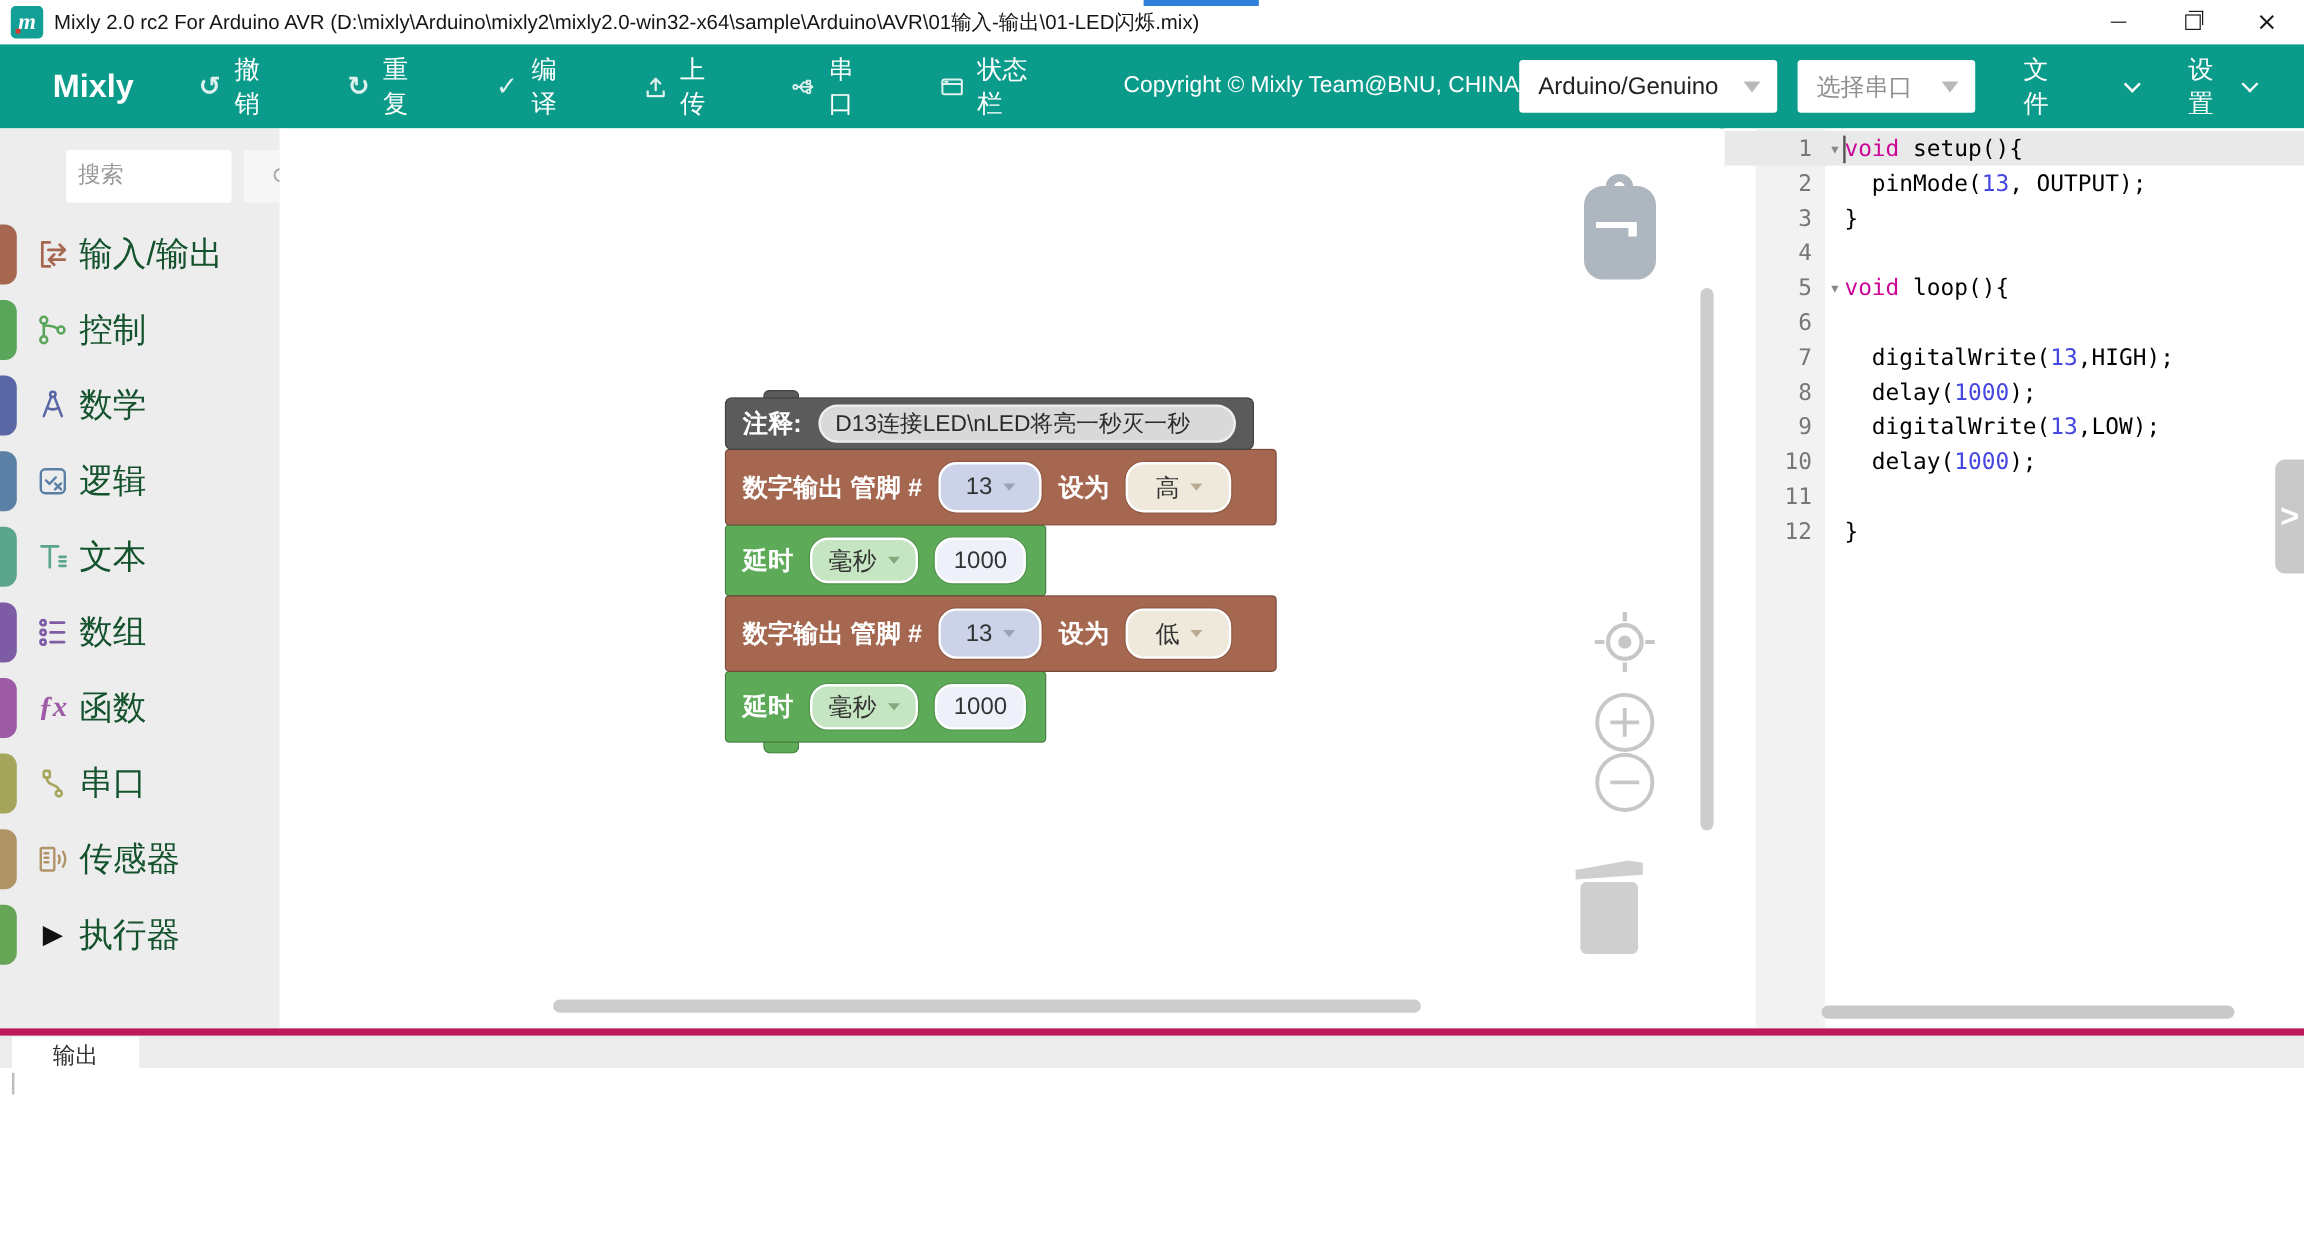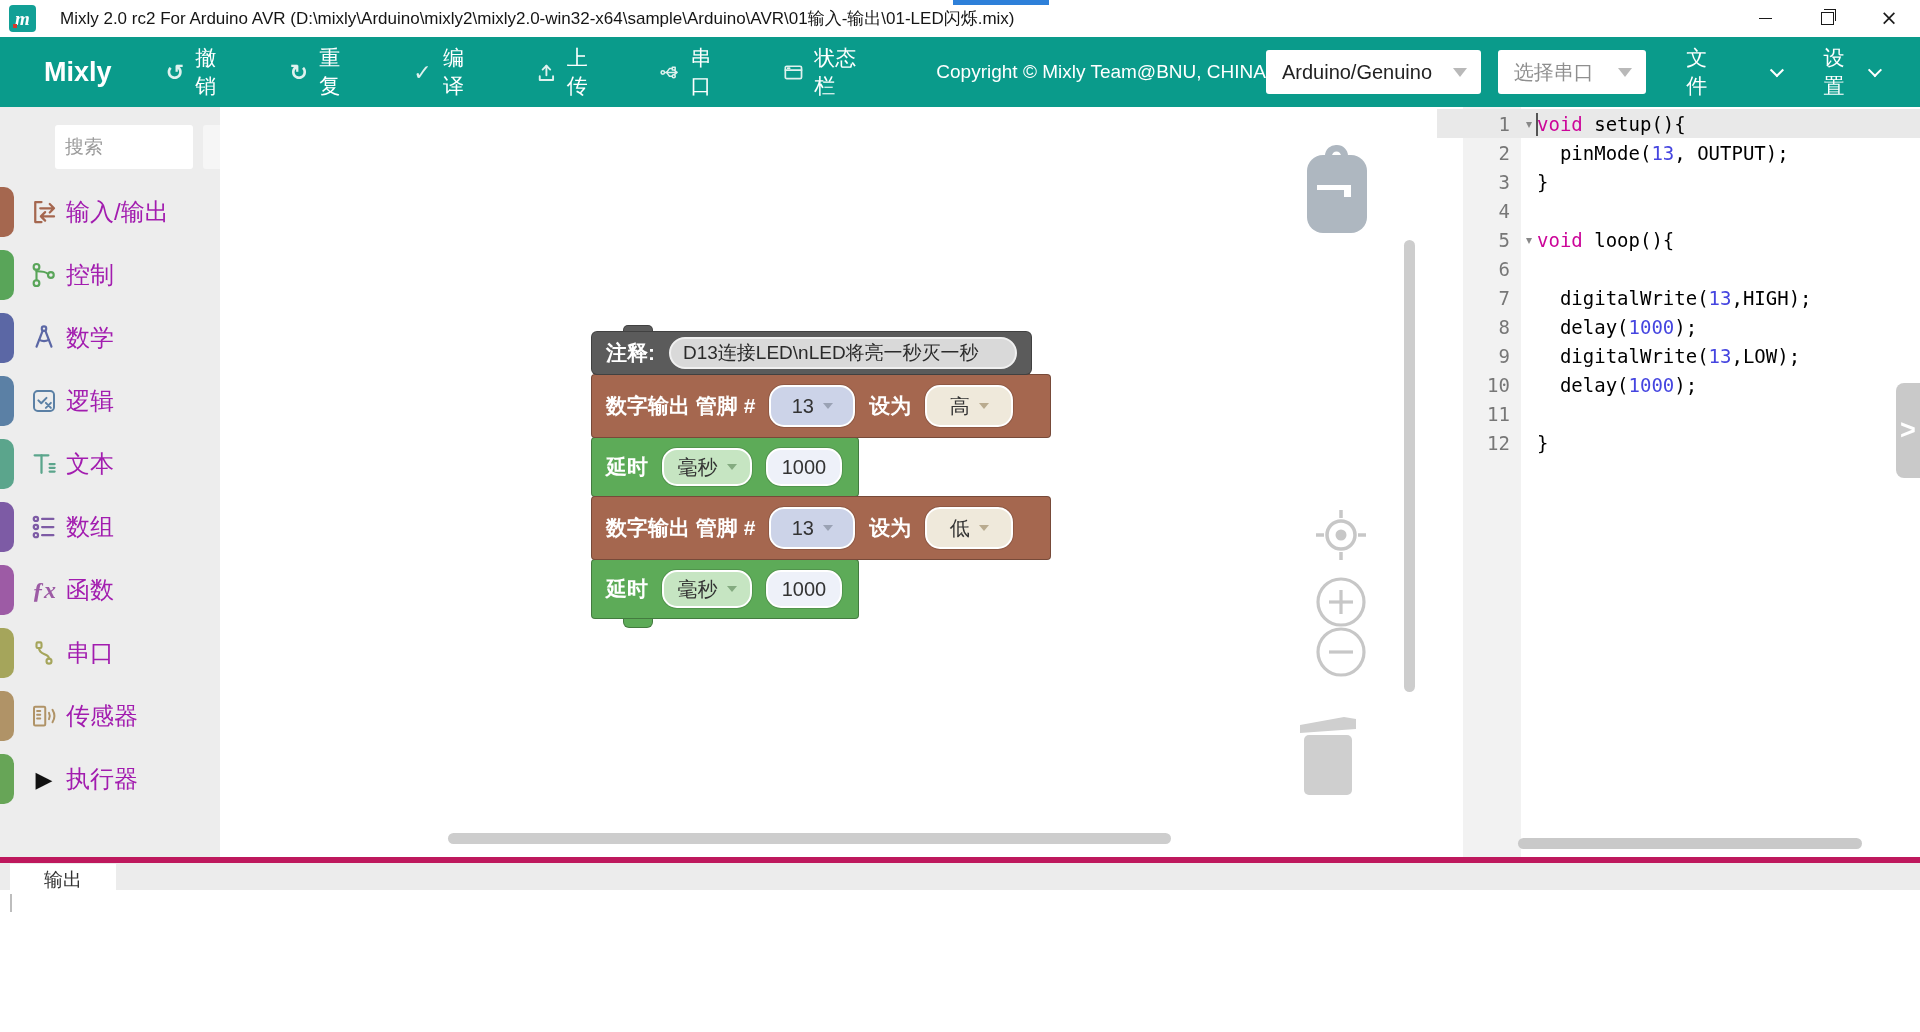--- a/index.html
+++ b/index.html
@@ -5,21 +5,21 @@
   html,body{margin:0;padding:0;background:#888;}
   .app{position:relative;width:1920px;height:1032px;background:#fff;overflow:hidden;
        font-family:"Liberation Sans","DejaVu Sans",sans-serif;-webkit-font-smoothing:antialiased;}
   .abs{position:absolute;}
 
   
   .titlebar{position:absolute;left:0;top:0;width:1920px;height:37px;background:#fff;display:flex;align-items:center;}
   .logo{width:27px;height:27px;margin-left:9px;border-radius:4px;background:#12a096;position:relative;
         display:flex;align-items:center;justify-content:center;color:#fff;font:italic 700 19px "Liberation Serif","DejaVu Serif",serif;}
   .logo .reddot{position:absolute;left:4px;bottom:4px;width:4px;height:4px;background:#d43a2f;}
-  .titletext{margin-left:24px;font-size:17px;color:#151515;white-space:nowrap;}
+  .titletext{margin-left:9px;font-size:17px;color:#151515;white-space:nowrap;}
   .accentbar{position:absolute;left:953px;top:0;width:96px;height:5px;background:#2e80d9;}
   .wctrls{position:absolute;right:0;top:0;height:37px;display:flex;}
   .wctrl{width:62px;height:37px;display:flex;align-items:center;justify-content:center;color:#1a1a1a;}
   .ic-min{width:13px;height:1.5px;background:#1a1a1a;}
   .ic-restore{position:relative;width:11px;height:11px;border:1.2px solid #1a1a1a;background:#fff;}
   .ic-restore:before{content:"";position:absolute;left:2px;top:-4.5px;width:11px;height:11px;border:1.2px solid #1a1a1a;border-left:none;border-bottom:none;}
   .ic-close{font-size:21px;line-height:21px;font-family:"DejaVu Sans",sans-serif;}
 
   
   .toolbar{position:absolute;left:0;top:37px;width:1920px;height:70px;background:#0a9b8b;display:flex;align-items:center;color:#fff;}
@@ -43,27 +43,27 @@
   .sidebar{position:absolute;left:0;top:107px;width:237px;height:750px;background:#ededed;border-right:1px solid #e3e3e3;box-sizing:border-box;}
   .searchrow{position:absolute;left:15px;top:18px;display:flex;gap:10px;padding-left:40px;}
   .searchinput{width:138px;height:44px;border:none;background:#fff;border-radius:3px;padding:0 10px;font-size:19px;color:#333;outline:none;box-sizing:border-box;font-family:inherit;}
   .searchinput::placeholder{color:#9a9a9a;}
   .searchbtn{width:64px;height:44px;background:#f6f6f6;border-radius:3px;display:flex;align-items:center;justify-content:center;}
   .cats{position:absolute;left:0;top:80px;width:100%;}
   .catrow{position:relative;height:50px;margin-bottom:13px;display:flex;align-items:center;}
   .catstrip{position:absolute;left:0;top:0;width:14px;height:50px;border-radius:0 10px 10px 0;}
   .caticon{position:absolute;left:28px;width:32px;height:32px;display:flex;align-items:center;justify-content:center;}
   .caticon svg{width:30px;height:30px;}
-  .catlabel{position:absolute;left:66px;font-size:24px;color:#a21caf;}
+  .catlabel{position:absolute;left:66px;font-size:28px;color:#14532d;}
   .gch{font-family:"DejaVu Sans",sans-serif;}
   .fxg{font:italic 600 24px "Liberation Serif","DejaVu Serif",serif;}
   .actg{font-family:"DejaVu Sans",sans-serif;font-size:22px;color:#111;}
 
   
-  .workspace{position:absolute;left:220px;top:107px;width:1200px;height:750px;background:#fff;overflow:hidden;text-align:center;}
+  .workspace{position:absolute;left:233px;top:107px;width:1200px;height:750px;background:#fff;overflow:hidden;text-align:center;}
   .block{position:absolute;box-sizing:border-box;border:1px solid rgba(0,0,0,.28);display:flex;align-items:center;
          color:#fff;font-size:21px;font-weight:600;padding:0 14px;gap:14px;}
   .b-comment{left:371px;top:224px;width:441px;height:44px;background:#5b5b5b;border-radius:6px;z-index:5;}
   .nub-top{position:absolute;left:403px;top:218px;width:28px;height:8px;background:#5b5b5b;border:1px solid rgba(0,0,0,.28);border-bottom:none;border-radius:5px 5px 0 0;z-index:4;}
   .b-dw1{left:371px;top:267px;width:460px;height:64px;background:#a5674f;border-radius:4px;z-index:3;}
   .b-delay1{left:371px;top:330px;width:268px;height:60px;background:#5dab58;border-radius:4px;z-index:2;}
   .b-dw2{left:371px;top:389px;width:460px;height:64px;background:#a5674f;border-radius:4px;z-index:3;}
   .b-delay2{left:371px;top:452px;width:268px;height:60px;background:#5dab58;border-radius:4px;z-index:2;}
   .nub-bot{position:absolute;left:403px;top:511px;width:28px;height:9px;background:#5dab58;border:1px solid rgba(0,0,0,.28);border-top:none;border-radius:0 0 6px 6px;z-index:1;}
   .fld{display:flex;align-items:center;justify-content:center;border-radius:15px;border:2px solid #fff;

